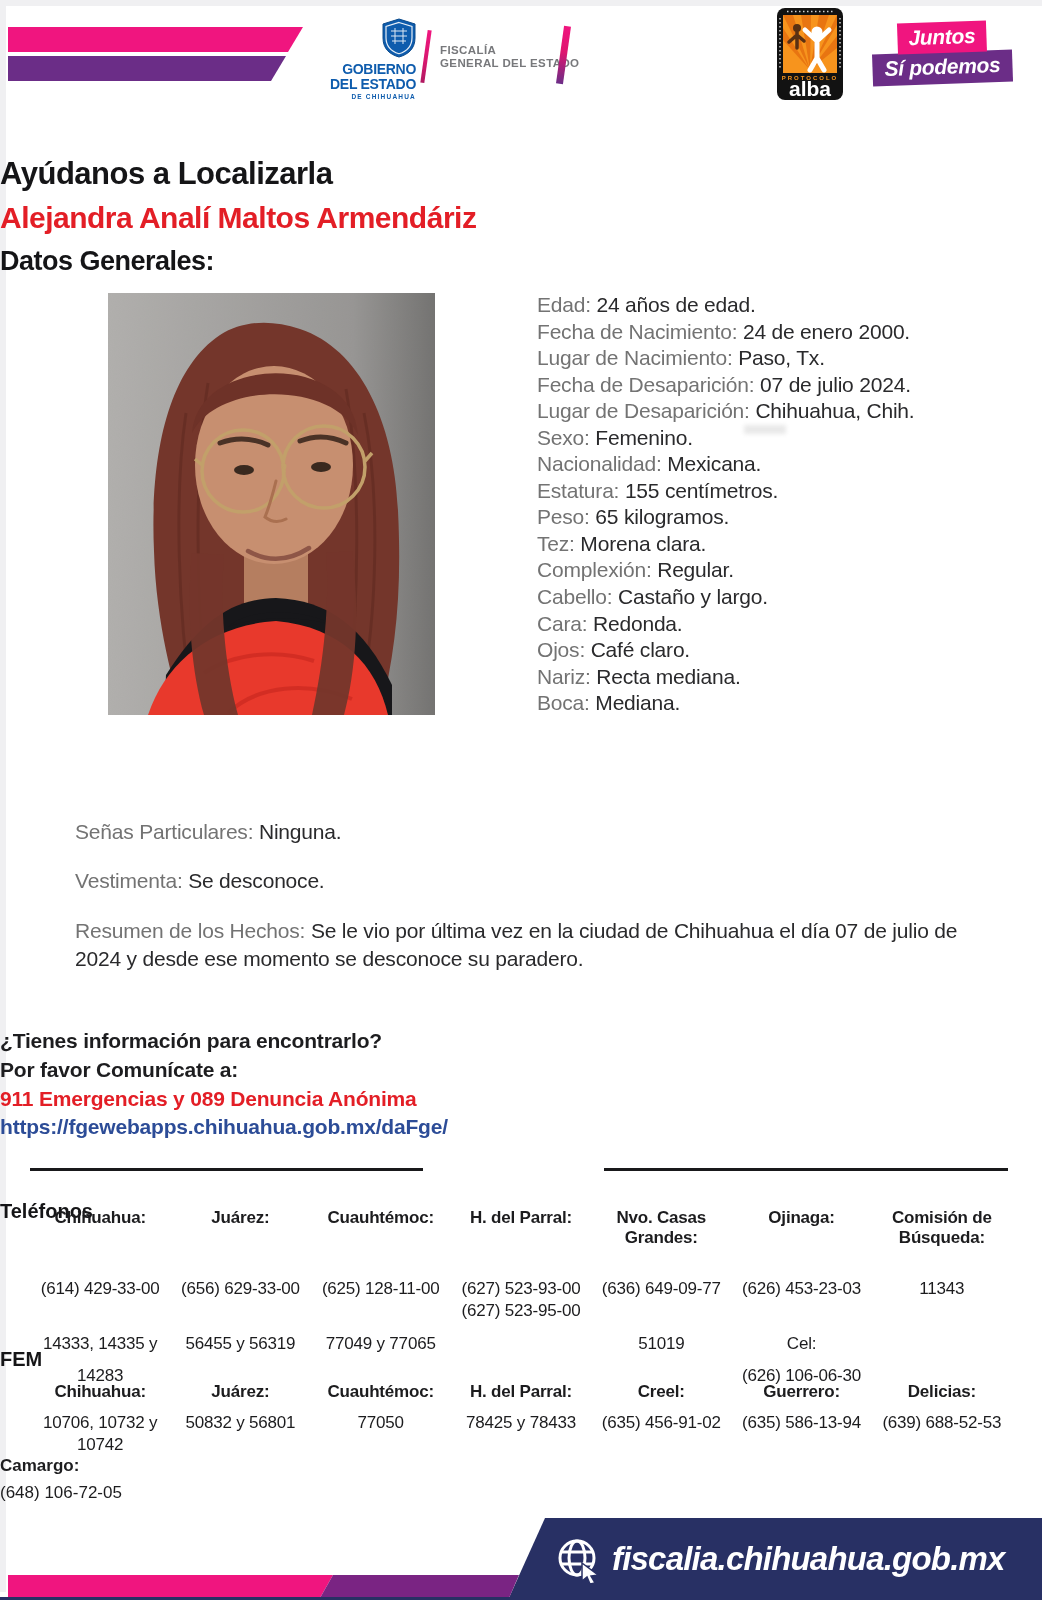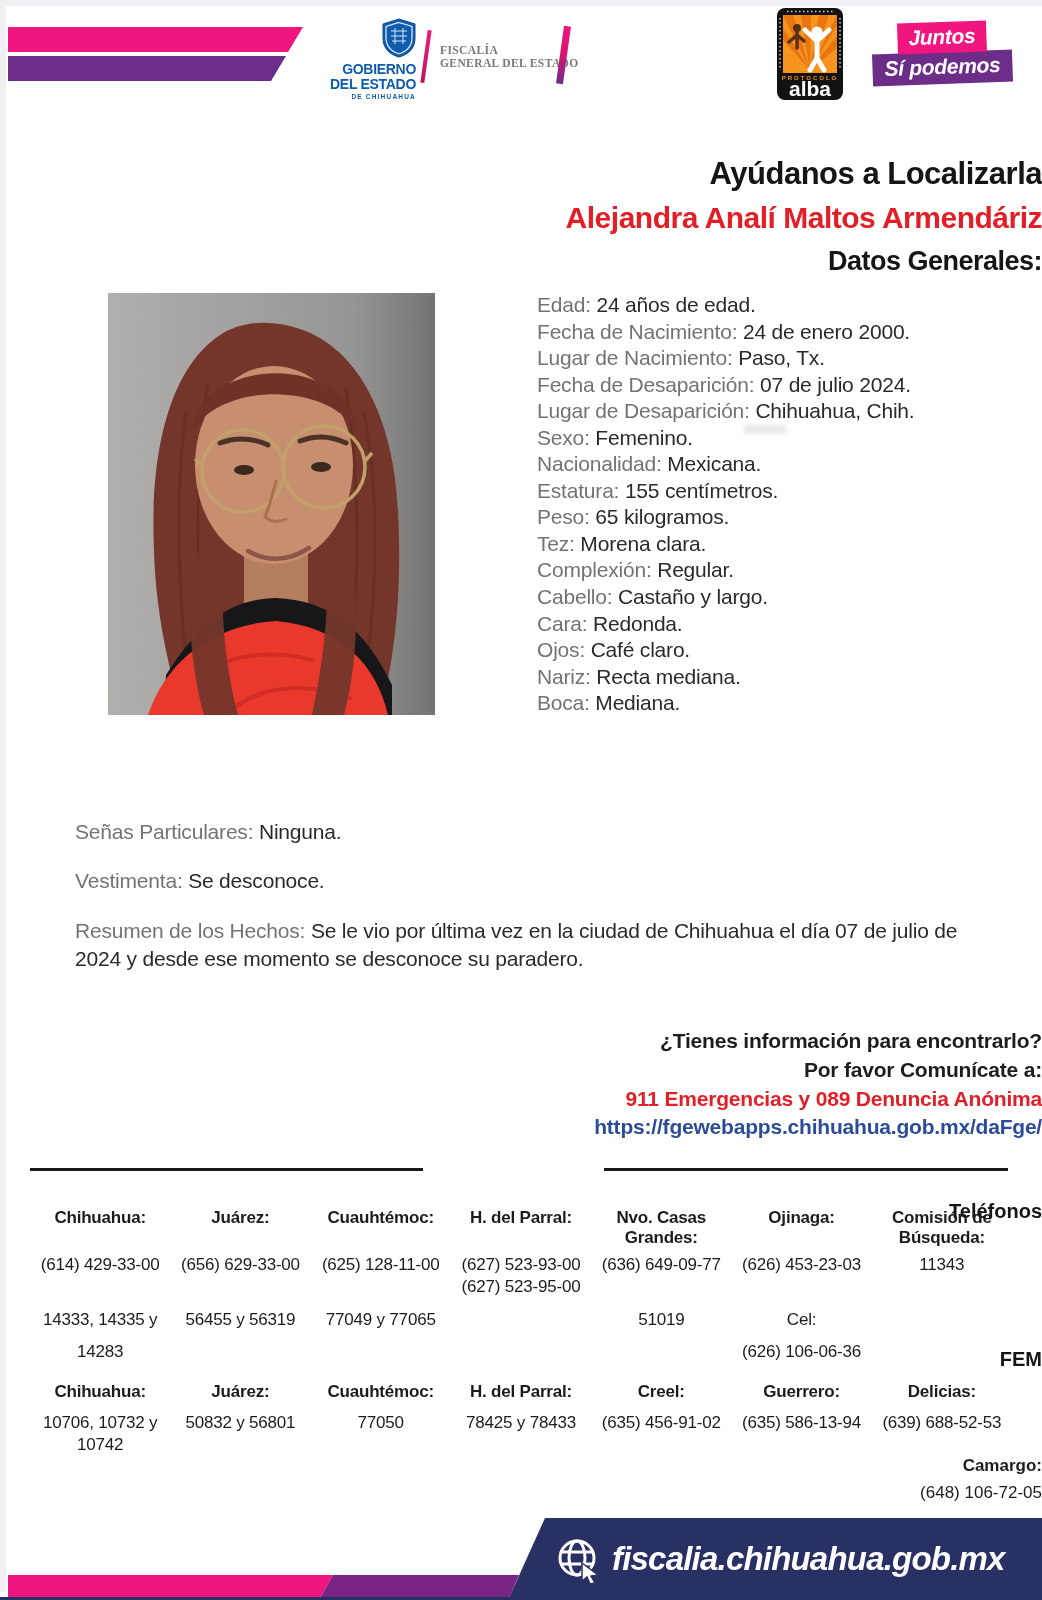--- a/index.html
+++ b/index.html
@@ -22,33 +22,33 @@
   .gob-block{left:320px;top:18px;width:96px;text-align:right;z-index:2;line-height:1;}
   .gob-line{font-weight:800;color:#0E5CAD;font-size:14px;letter-spacing:-0.3px;margin-top:1px;}
   .gob-sub{font-weight:bold;color:#0E5CAD;font-size:6.5px;letter-spacing:1.2px;margin-top:3px;}
 
   .divider1{left:424px;top:30px;width:3.5px;height:53px;z-index:2;
     background:linear-gradient(180deg,#F0157F 0%,#D6186E 60%,#B01860 100%);transform:rotate(8deg);}
   .divider2{left:560px;top:26px;width:7px;height:58px;z-index:2;
     background:linear-gradient(180deg,#F0157F 0%,#DE156F 45%,#6B2D87 100%);transform:rotate(8deg);}
 
   .fge-block{left:440px;top:44px;z-index:2;color:#77787B;font-weight:bold;
-    font-size:11.5px;line-height:13px;letter-spacing:0.4px;font-family:Liberation Serif, serif;}
+    font-size:11.5px;line-height:13px;letter-spacing:0.4px;}
   .femunit-block{left:578px;top:31px;z-index:2;color:#77787B;font-weight:bold;
     font-size:10.5px;line-height:12px;letter-spacing:0.2px;}
 
   .alba-logo{left:777px;top:8px;z-index:2;}
   .juntos-wrap{left:872px;top:22px;z-index:2;transform:rotate(-2deg);}
   .juntos-pink{display:inline-block;margin-left:26px;background:#F0157F;color:#fff;
     font-style:italic;font-weight:800;font-size:21px;padding:3px 11px 4px 11px;letter-spacing:-0.3px;}
   .juntos-purple{display:block;margin-top:-1px;background:#6B2D87;color:#fff;width:max-content;
     font-style:italic;font-weight:800;font-size:21px;padding:3px 12px 5px 12px;letter-spacing:-0.3px;}
 
   
-  .center-line{left:0;width:1042px;text-align:right;z-index:2;}
+  .center-line{left:0;width:1042px;text-align:left;z-index:2;}
   .main-title{top:156px;font-size:31px;font-weight:800;letter-spacing:-0.5px;color:#151517;}
   .person-name{top:201px;font-size:30px;font-weight:800;letter-spacing:-0.5px;color:#E31E26;}
   .section-title{top:246px;font-size:27px;font-weight:800;letter-spacing:-0.5px;color:#151517;}
 
   
   .photo{left:108px;top:293px;width:327px;height:422px;z-index:2;}
 
   
   .datos-list{left:537px;top:292px;z-index:2;font-size:21px;letter-spacing:-0.2px;}
   .datos-list .row{height:26.55px;line-height:26.55px;white-space:nowrap;}
@@ -72,21 +72,21 @@
   
   .tel-heading{top:1200px;font-size:20px;font-weight:800;color:#151517;}
   .tel-line{top:1168px;height:3px;background:#19191b;z-index:2;}
   .tel-line.l{left:30px;width:393px;}
   .tel-line.r{left:604px;width:404px;}
 
   .grid7{left:30px;width:982px;display:grid;grid-template-columns:repeat(7,1fr);
     text-align:center;z-index:2;font-size:17px;color:#1c1c1e;letter-spacing:-0.2px;}
   .tel-table{top:1208px;}
   .cell-h{font-weight:bold;white-space:pre-line;line-height:20px;height:44px;}
-  .cell-r1{white-space:pre-line;line-height:22px;height:48px;padding-top:2px;}
+  .cell-r1{white-space:pre-line;line-height:22px;height:48px;padding-top:2px;margin-top:24px;}
   .cell-r2{white-space:pre-line;line-height:32px;height:48px;padding-top:2px;}
   .fem-heading{top:1348px;font-size:20px;font-weight:800;color:#151517;}
   .fem-table{top:1382px;}
   .cell-fh{font-weight:bold;white-space:pre-line;line-height:20px;height:28px;}
   .cell-fr{white-space:pre-line;line-height:22px;height:56px;padding-top:2px;}
   .camargo-label{top:1456px;font-size:17px;font-weight:bold;}
   .camargo-value{top:1483px;font-size:17px;}
 
   
   .footer-navy{left:508px;top:1518px;width:534px;height:82px;background:#283064;
@@ -304,21 +304,21 @@
     <div>
         <div class="cell-h">Nvo. Casas
 Grandes:</div>
         <div class="cell-r1">(636) 649-09-77</div>
         <div class="cell-r2">51019</div>
       </div>
     <div>
         <div class="cell-h">Ojinaga:</div>
         <div class="cell-r1">(626) 453-23-03</div>
         <div class="cell-r2">Cel:
-(626) 106-06-36</div>
+(626) 106-06-30</div>
       </div>
     <div>
         <div class="cell-h">Comisión de
 Búsqueda:</div>
         <div class="cell-r1">11343</div>
         <div class="cell-r2"></div>
       </div>
   </div>
 
   <div class="abs center-line fem-heading">FEM</div>

